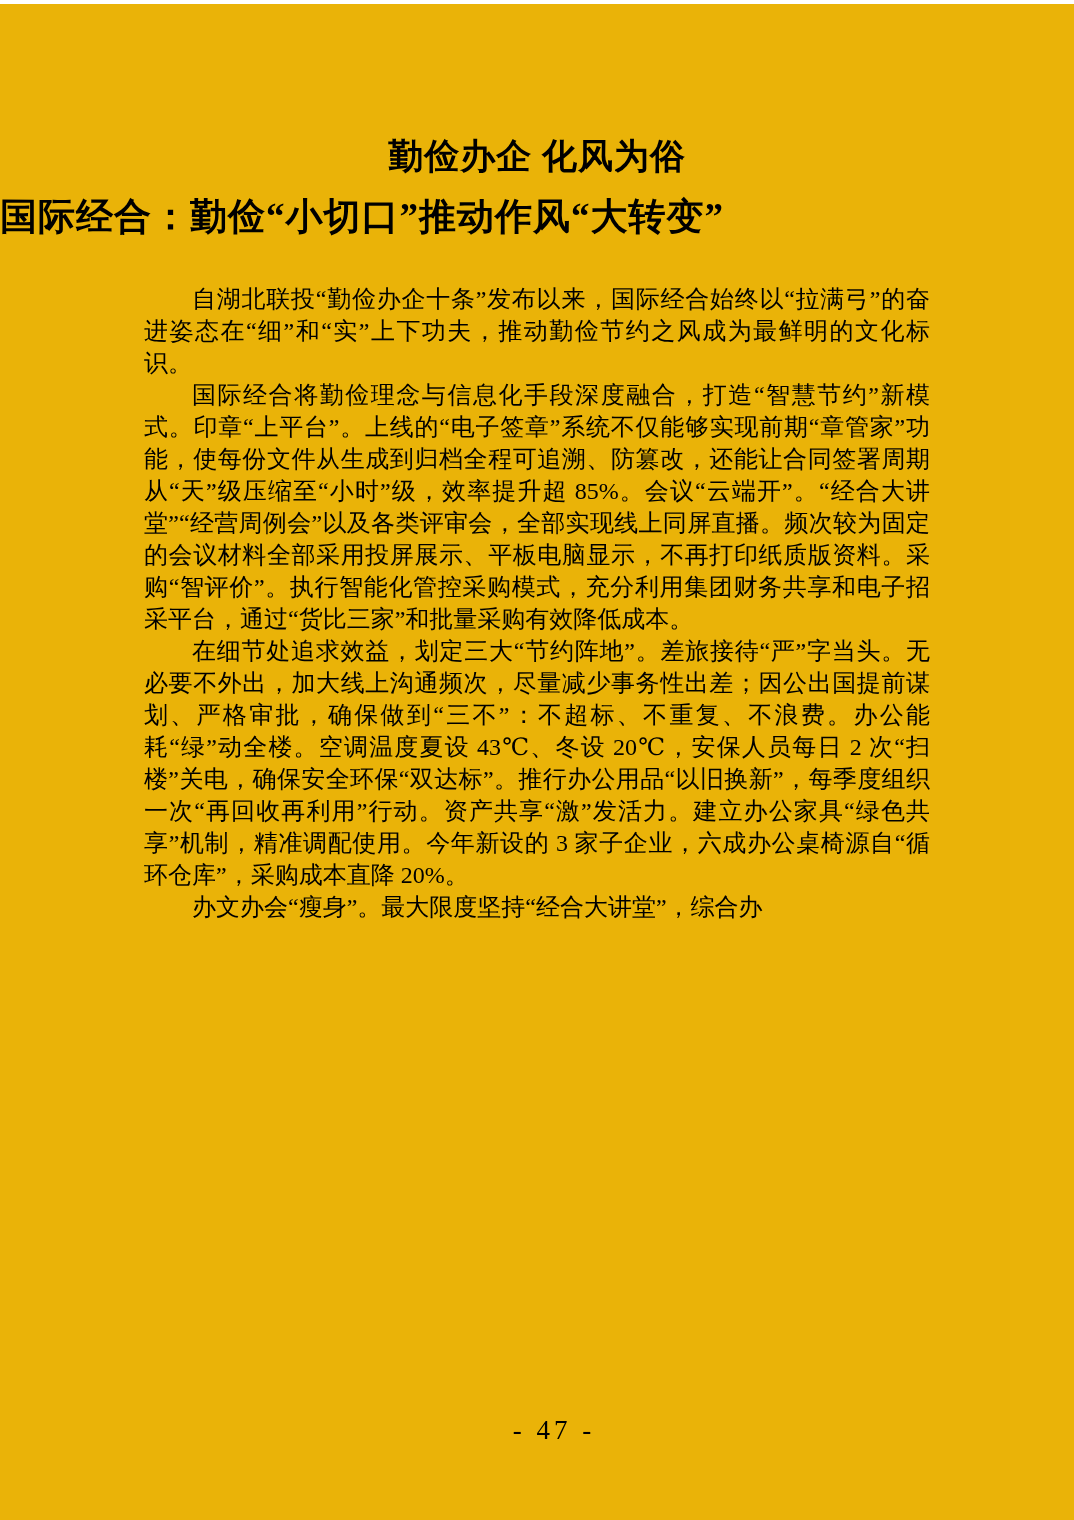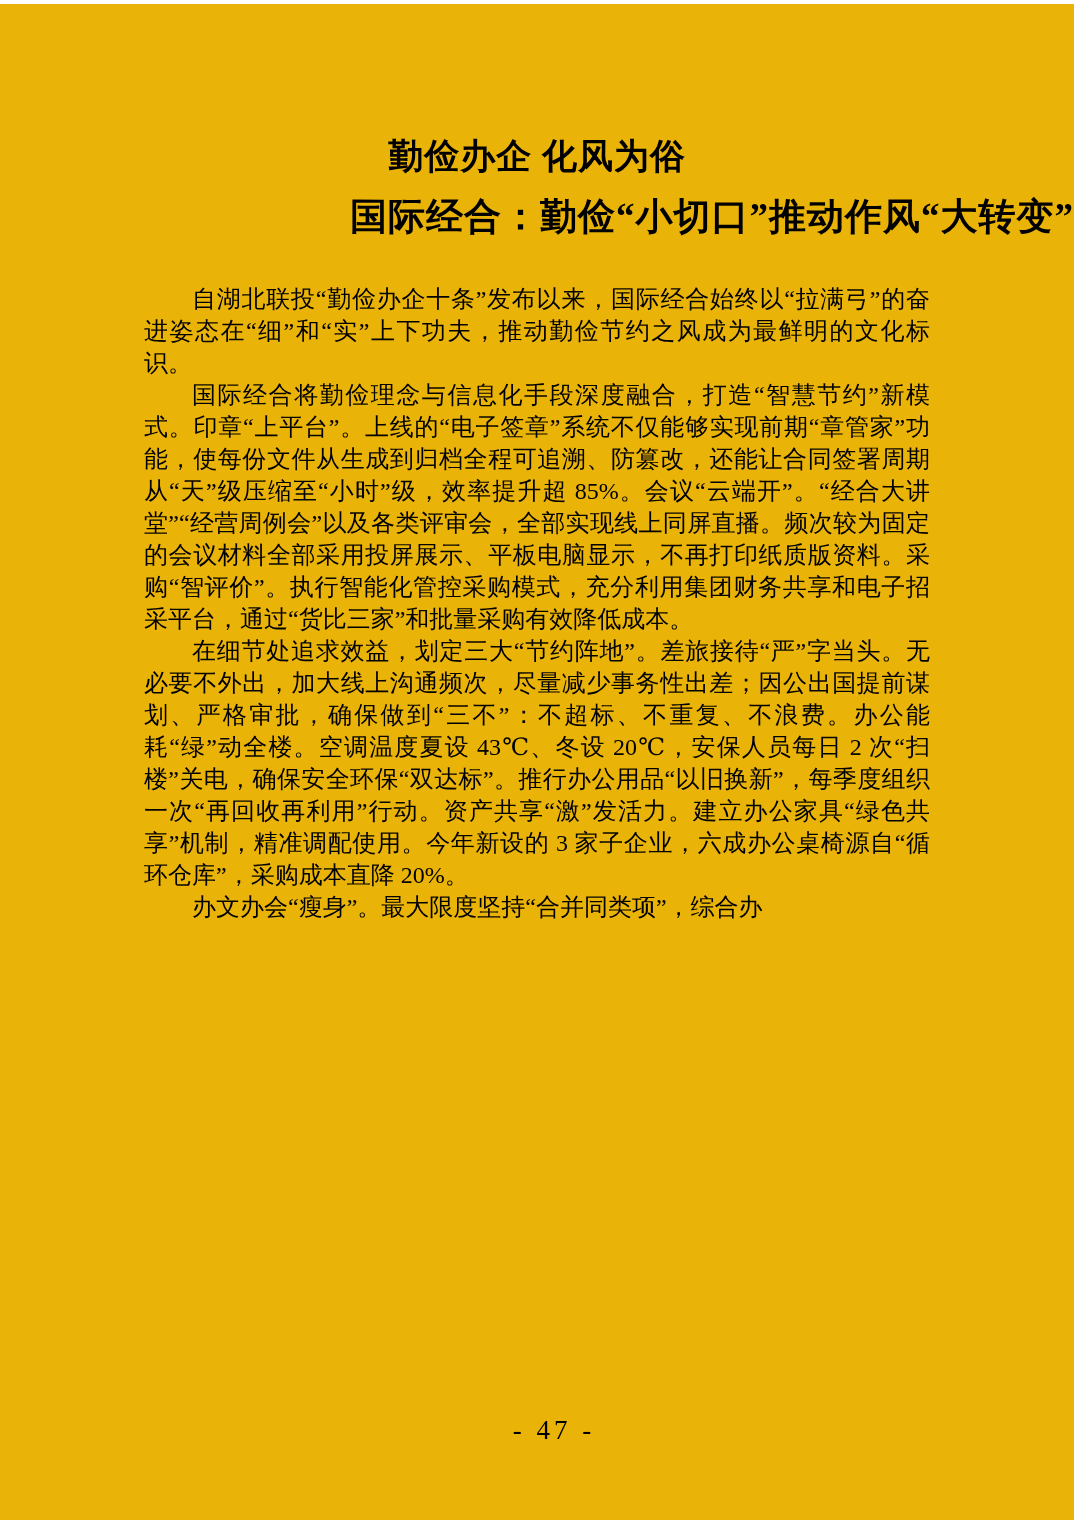--- a/index.html
+++ b/index.html
@@ -24,21 +24,21 @@
     text-align: center;
     font-size: 35px;
     line-height: 44px;
     font-weight: 700;
     letter-spacing: 1px;
     font-family: "Liberation Serif", "DejaVu Serif", serif;
   }
   .doc-subtitle {
     margin: 0;
     margin-top: 14px;
-    text-align: right;
+    text-align: left;
     font-size: 37px;
     line-height: 48px;
     font-weight: 700;
     letter-spacing: 1px;
     font-family: "Liberation Serif", "DejaVu Serif", serif;
   }
   .doc-body {
     margin: 42px 144px 0 144px;
     width: 786px;
     font-size: 24px;
@@ -65,16 +65,16 @@
 </head>
 <body>
 
 <div class="page">
   <h1 class="doc-title">勤俭办企 化风为俗</h1>
   <h2 class="doc-subtitle">国际经合：勤俭“小切口”推动作风“大转变”</h2>
   <div class="doc-body">
     <p>自湖北联投“勤俭办企十条”发布以来，国际经合始终以“拉满弓”的奋进姿态在“细”和“实”上下功夫，推动勤俭节约之风成为最鲜明的文化标识。</p>
     <p>国际经合将勤俭理念与信息化手段深度融合，打造“智慧节约”新模式。印章“上平台”。上线的“电子签章”系统不仅能够实现前期“章管家”功能，使每份文件从生成到归档全程可追溯、防篡改，还能让合同签署周期从“天”级压缩至“小时”级，效率提升超 85%。会议“云端开”。“经合大讲堂”“经营周例会”以及各类评审会，全部实现线上同屏直播。频次较为固定的会议材料全部采用投屏展示、平板电脑显示，不再打印纸质版资料。采购“智评价”。执行智能化管控采购模式，充分利用集团财务共享和电子招采平台，通过“货比三家”和批量采购有效降低成本。</p>
     <p>在细节处追求效益，划定三大“节约阵地”。差旅接待“严”字当头。无必要不外出，加大线上沟通频次，尽量减少事务性出差；因公出国提前谋划、严格审批，确保做到“三不”：不超标、不重复、不浪费。办公能耗“绿”动全楼。空调温度夏设 43℃、冬设 20℃，安保人员每日 2 次“扫楼”关电，确保安全环保“双达标”。推行办公用品“以旧换新”，每季度组织一次“再回收再利用”行动。资产共享“激”发活力。建立办公家具“绿色共享”机制，精准调配使用。今年新设的 3 家子企业，六成办公桌椅源自“循环仓库”，采购成本直降 20%。</p>
-    <p>办文办会“瘦身”。最大限度坚持“合并同类项”，综合办</p>
+    <p>办文办会“瘦身”。最大限度坚持“经合大讲堂”，综合办</p>
   </div>
   <div class="page-number">- 47 -</div>
 </div>
 
 </body></html>

